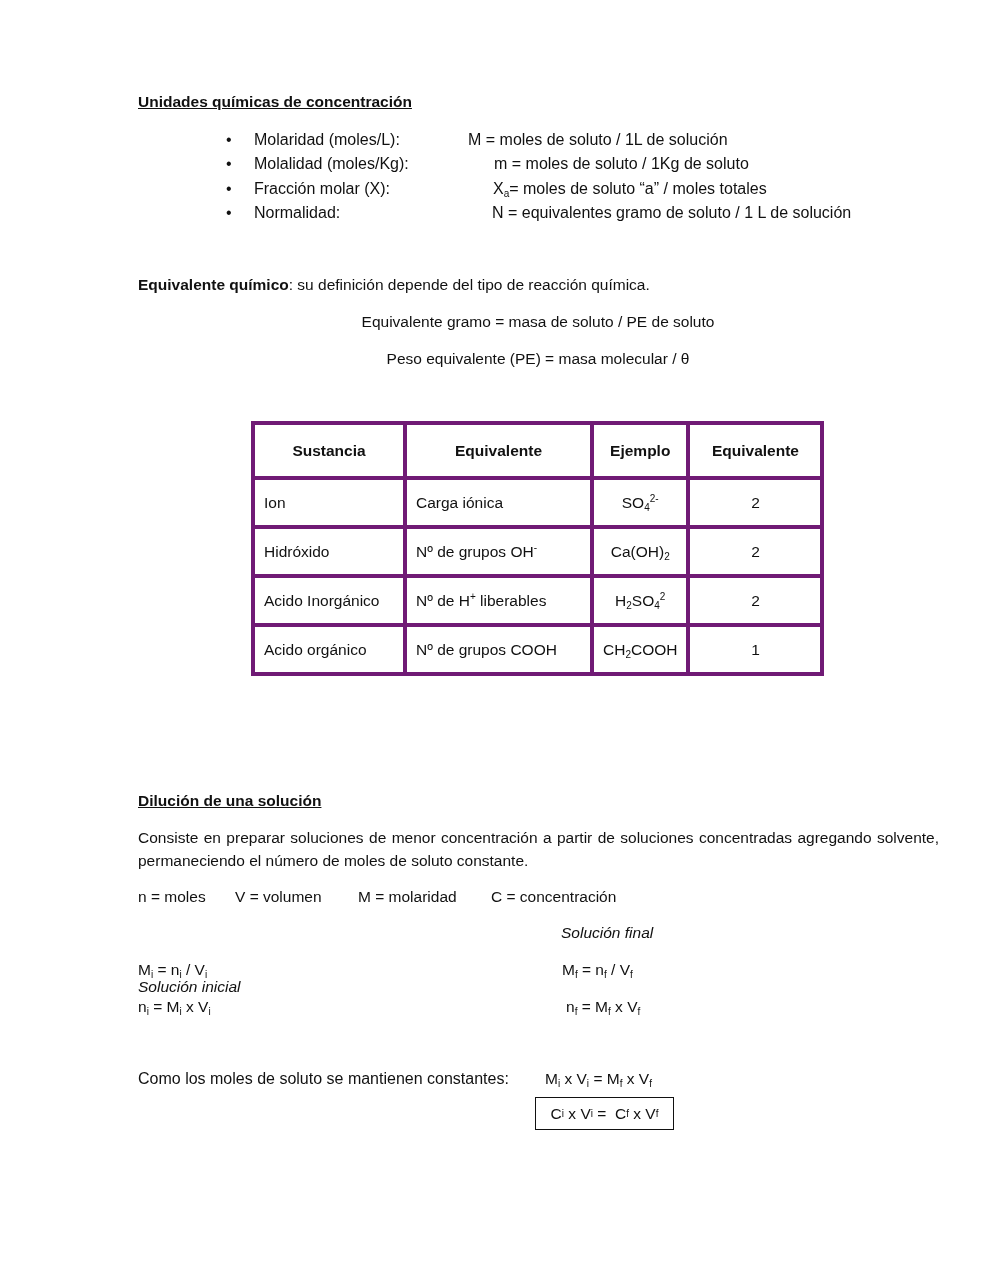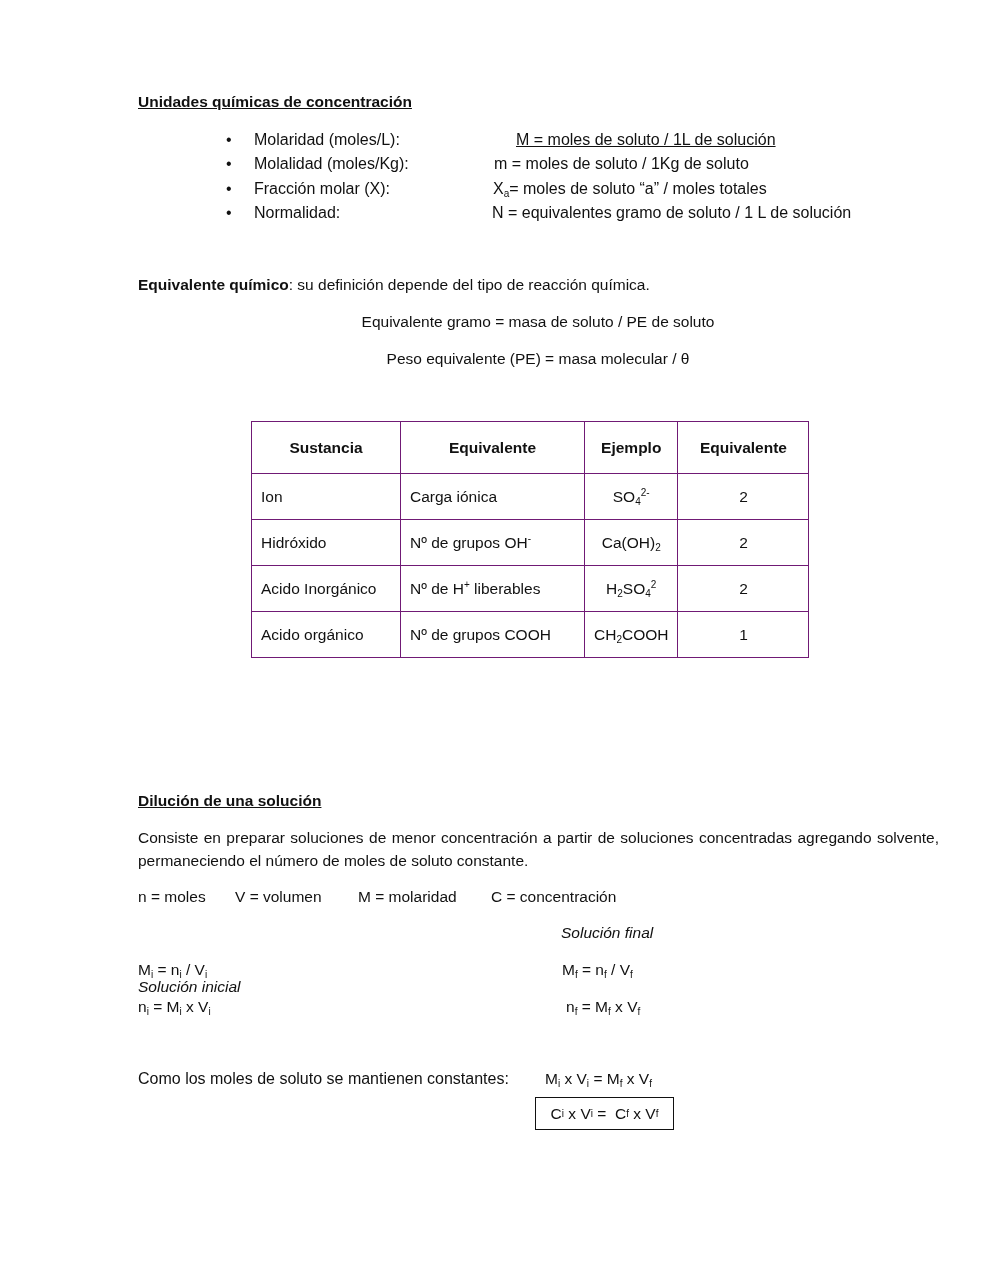--- a/index.html
+++ b/index.html
@@ -13,21 +13,21 @@
   .bullet { position: absolute; left: 226px; }
   .bl-label { position: absolute; left: 254px; }
   .bl-formula { position: absolute; }
   sub { font-size: 10px; vertical-align: -3px; line-height: 0; }
   sup { font-size: 10px; vertical-align: 6px; line-height: 0; }
   table.eq {
     position: absolute; left: 251px; top: 421px;
     border-collapse: collapse; font-size: 15.5px;
   }
   table.eq td, table.eq th {
-    border: 1px solid #701a75; padding: 0 9px; height: 45px;
+    border: 4px solid #701a75; padding: 0 9px; height: 45px;
     text-align: left; font-weight: normal;
   }
   table.eq th { font-weight: bold; text-align: center; height: 51px; }
   table.eq td.c { text-align: center; }
   .para {
     position: absolute; left: 138px; width: 801px; top: 826px;
     line-height: 23px; text-align: justify; text-align-last: left;
     font-size: 15.5px;
   }
   .italic { font-style: italic; }
@@ -39,21 +39,21 @@
 </style>
 </head>
 <body>
 
 <div class="abs title" style="left:138px; top:92px;">Unidades químicas de concentración</div>
 
 <div>
   <div class="abs" style="top:130px; left:0; width:990px;">
     <span class="bullet">•</span>
     <span class="bl-label">Molaridad (moles/L):</span>
-    <span class="bl-formula" style="left:516px;text-decoration:underline;">M = moles de soluto / 1L de solución</span>
+    <span class="bl-formula" style="left:468px;">M = moles de soluto / 1L de solución</span>
   </div>
   <div class="abs" style="top:154px; left:0; width:990px;">
     <span class="bullet">•</span>
     <span class="bl-label">Molalidad (moles/Kg):</span>
     <span class="bl-formula" style="left:494px;">m = moles de soluto / 1Kg de soluto</span>
   </div>
   <div class="abs" style="top:179px; left:0; width:990px;">
     <span class="bullet">•</span>
     <span class="bl-label">Fracción molar (X):</span>
     <span class="bl-formula" style="left:493px;"><span>X</span><sub>a</sub><span>= moles de soluto “a” / moles totales</span></span>

